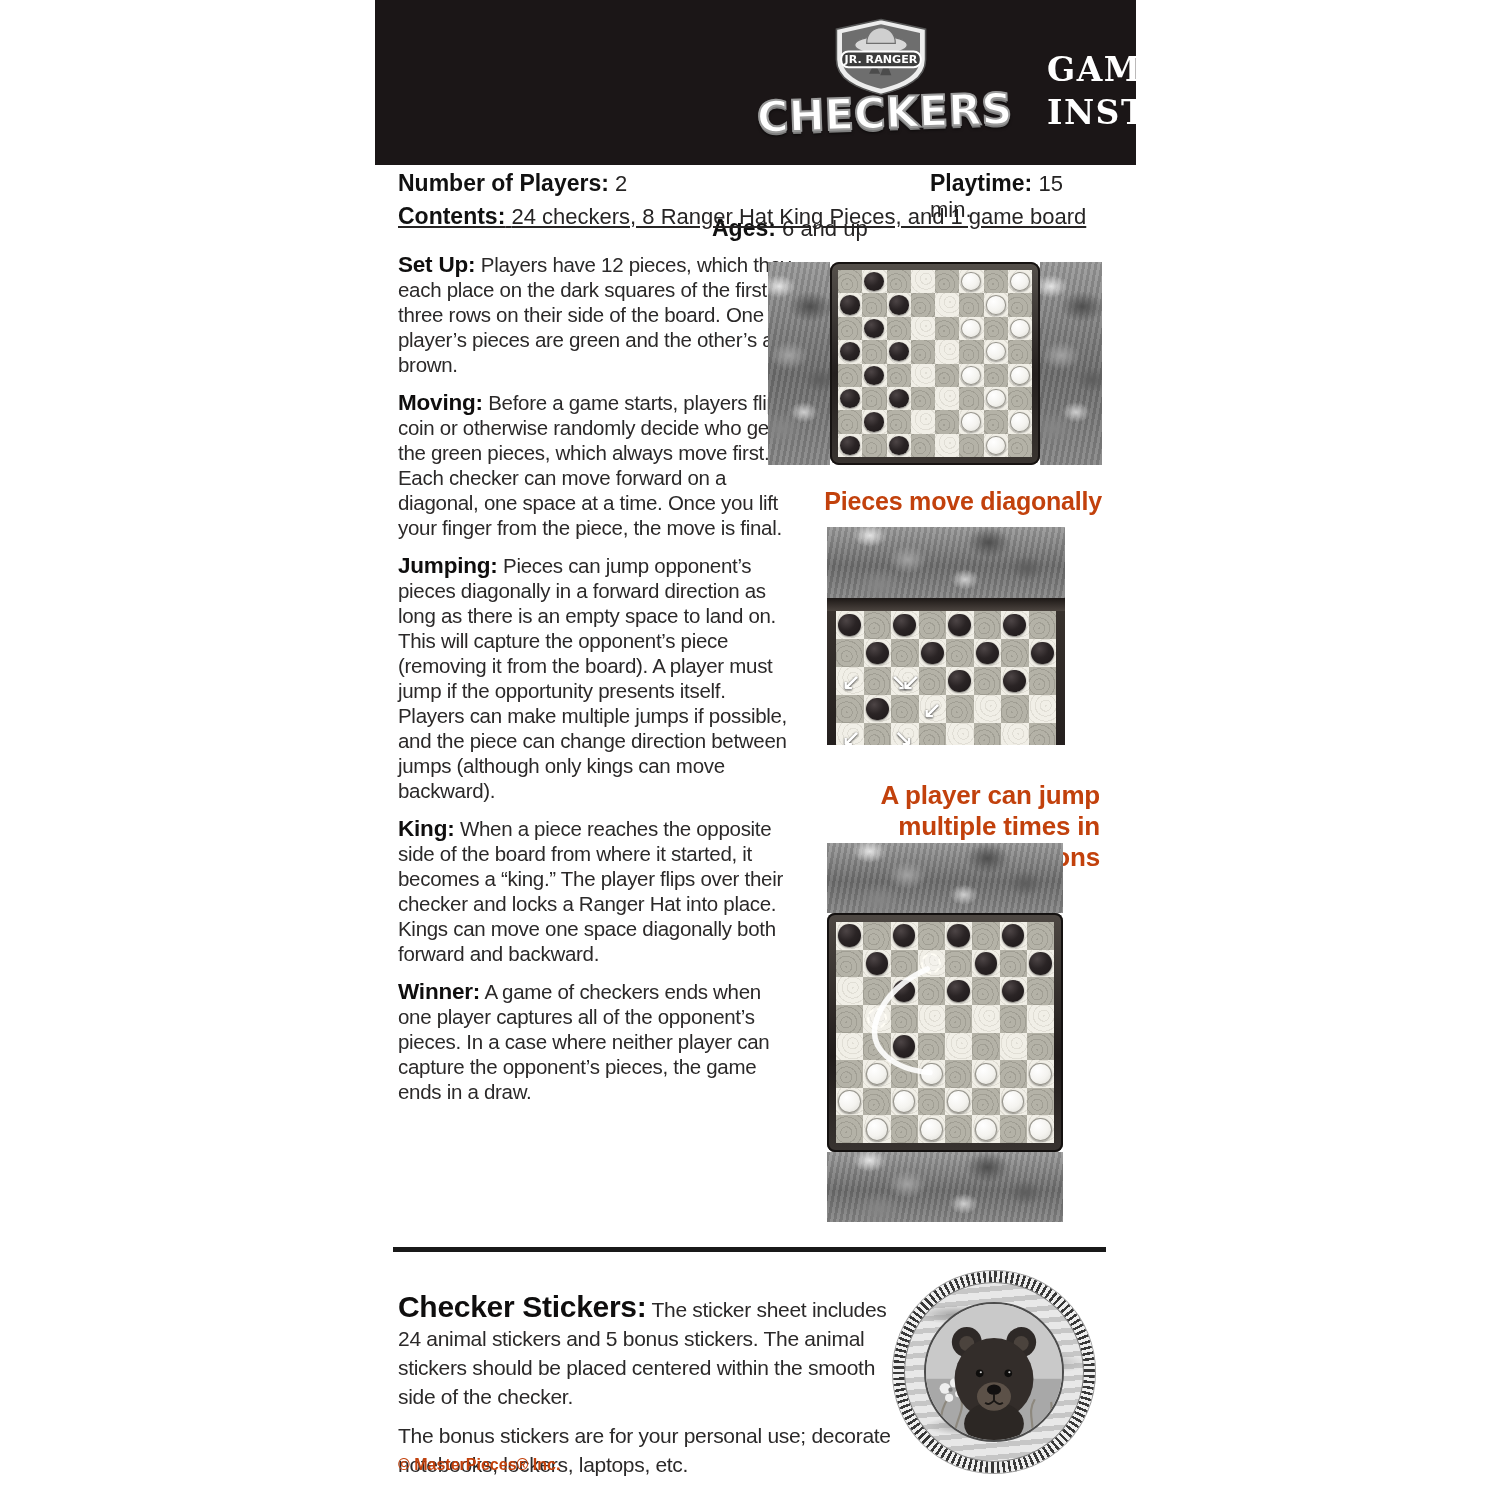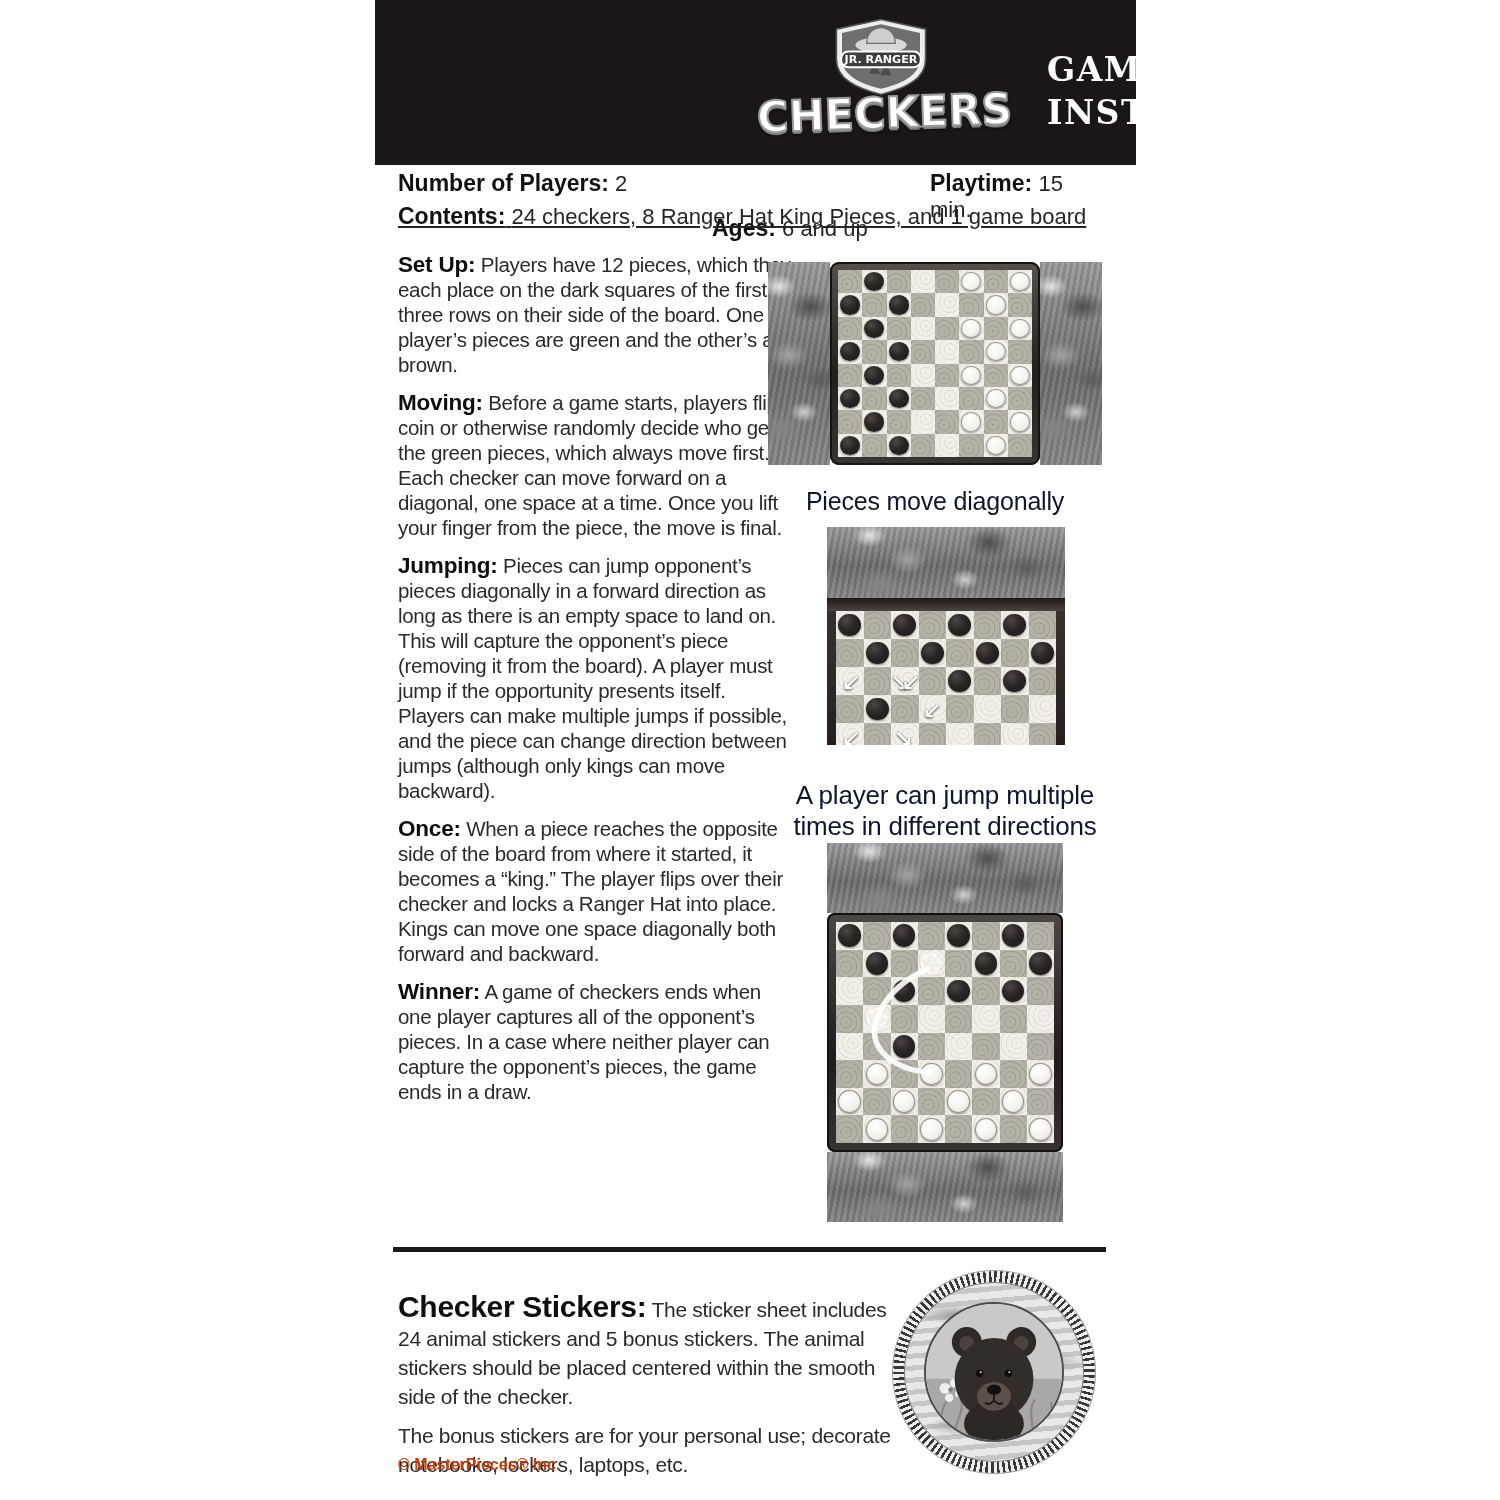--- a/index.html
+++ b/index.html
@@ -25,21 +25,21 @@
   .pos-players{position:absolute;left:0;top:0;}
   .pos-ages{position:absolute;left:314px;top:0;margin-top:45px;}
   .pos-playtime{position:absolute;left:532px;top:0;}
 
   
   .col-left{left:398px;top:252px;width:398px;font-size:20.5px;line-height:25px;letter-spacing:-0.3px;color:#2b2929;}
   .col-left p{margin:0 0 13px 0;}
   .runin{font-weight:bold;font-size:22.5px;color:#0f0e0e;letter-spacing:-0.2px;margin-top:8px;}
 
   
-  .caption{font-weight:normal;font-size:25px;line-height:31px;color:#0f172a;text-align:center;letter-spacing:-0.2px;}
+  .caption{font-weight:bold;font-size:25px;line-height:31px;color:#c2410c;text-align:right;letter-spacing:-0.2px;}
 
   .fig1{left:768px;top:262px;width:334px;height:203px;display:flex;}
   .fig1 .wild{width:62px;height:100%;}
   .fig1 .frame{flex:1;border-radius:9px;padding:8px;background:linear-gradient(180deg,#55504b,#241f1e 55%,#3a3531);box-shadow:inset 0 0 0 2px #171312;}
   .cap1{left:768px;top:486px;width:334px;}
 
   .fig2{left:827px;top:527px;width:238px;height:218px;display:flex;flex-direction:column;}
   .fig2 .wild{height:71px;width:100%;}
   .framebar{height:13px;background:linear-gradient(180deg,#1d1816,#4b443f);}
   .b2crop{flex:1;overflow:hidden;padding:0 9px;background:linear-gradient(180deg,#38322e,#241f1e);}
@@ -126,21 +126,21 @@
   </div>
   <div class="info-row">
     <span class="ib">Contents:</span> <span>24 checkers, 8 Ranger Hat King Pieces, and 1 game board</span>
   </div>
 </div>
 
 <div class="abs col-left" id="rules-col">
     <p><span class="runin">Set Up:</span> Players have 12 pieces, which they each place on the dark squares of the first three rows on their side of the board. One player’s pieces are green and the other’s are brown.</p>
     <p><span class="runin">Moving:</span> Before a game starts, players flip a coin or otherwise randomly decide who gets the green pieces, which always move first. Each checker can move forward on a diagonal, one space at a time. Once you lift your finger from the piece, the move is final.</p>
     <p><span class="runin">Jumping:</span> Pieces can jump opponent’s pieces diagonally in a forward direction as long as there is an empty space to land on. This will capture the opponent’s piece (removing it from the board). A player must jump if the opportunity presents itself. Players can make multiple jumps if possible, and the piece can change direction between jumps (although only kings can move backward).</p>
-    <p><span class="runin">Once:</span> When a piece reaches the opposite side of the board from where it started, it becomes a “king.” The player flips over their checker and locks a Ranger Hat into place. Kings can move one space diagonally both forward and backward.</p>
+    <p><span class="runin">King:</span> When a piece reaches the opposite side of the board from where it started, it becomes a “king.” The player flips over their checker and locks a Ranger Hat into place. Kings can move one space diagonally both forward and backward.</p>
     <p><span class="runin">Winner:</span> A game of checkers ends when one player captures all of the opponent’s pieces. In a case where neither player can capture the opponent’s pieces, the game ends in a draw.</p>
   </div>
 
 <div class="abs fig1">
   <div class="wild"></div>
   <div class="frame">
     <div class="board board8">
         <div class="sq sq-dark"></div>
         <div class="sq sq-light">
           <div class="piece pd"></div>

